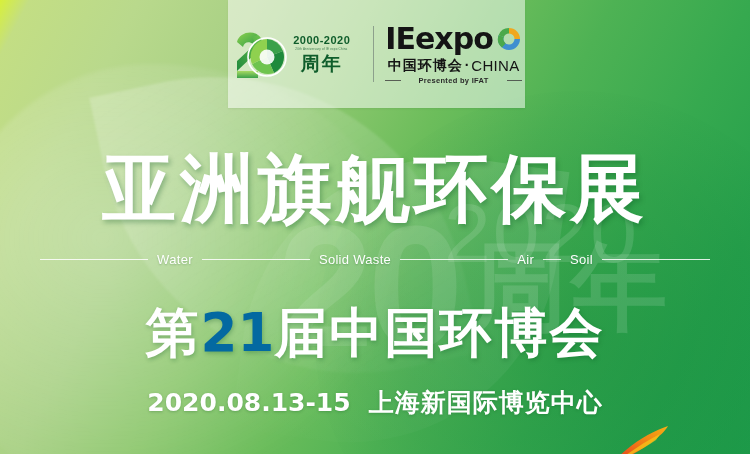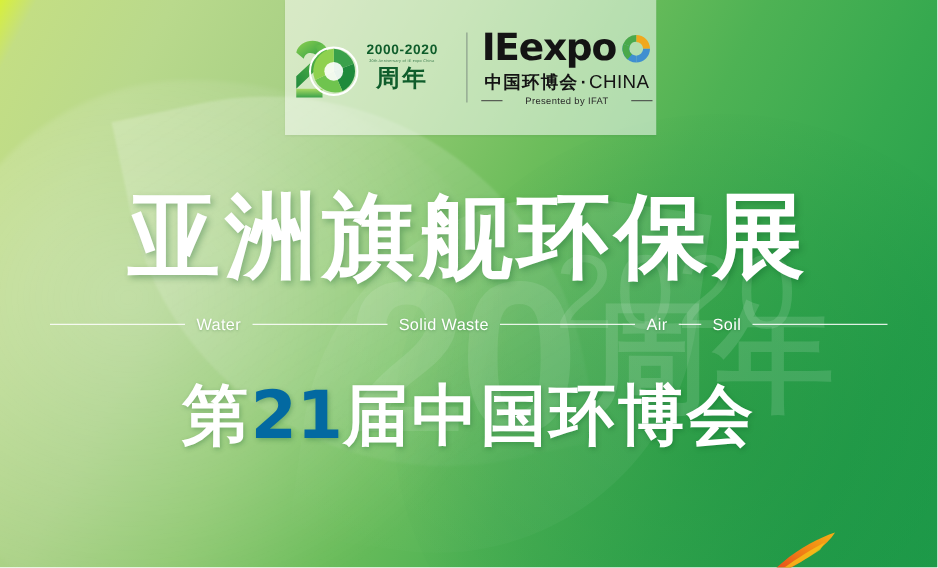--- a/index.html
+++ b/index.html
@@ -228,20 +228,21 @@
     color: #141414;
     letter-spacing: 0.3px;
   }
   .ie-presented {
     display: flex;
     align-items: center;
     gap: 18px;
     margin-top: 4px;
     width: 100%;
     justify-content: flex-end;
+    font-weight: bold;
   }
   .ie-presented .rule {
     height: 1px;
     background: #3d3d3d;
     flex: 1;
     min-width: 10px;
     opacity: 0.8;
   }
   .ie-presented span {
     font-size: 7.5px;
@@ -442,20 +443,23 @@
     <span class="seg-label">Air</span>
     <span class="rule mini"></span>
     <span class="seg-label">Soil</span>
     <span class="rule"></span>
   </div>
 
   <div class="subhead">
     <span>第</span><span class="edition-num">21</span><span>届中国环博会</span>
   </div>
 
+  <div class="dateline">
+    <span class="dl-date">2020.08.13-15</span><span class="dl-venue">上海新国际博览中心</span>
+  </div>
 
   <div class="flame">
     <svg viewBox="0 0 70 42" width="70" height="42" aria-hidden="true">
       <defs>
         <linearGradient id="fl" x1="1" y1="0" x2="0" y2="1">
           <stop offset="0%" stop-color="#f5b014"></stop>
           <stop offset="45%" stop-color="#f07a16"></stop>
           <stop offset="100%" stop-color="#e02a22"></stop>
         </linearGradient>
       </defs>

